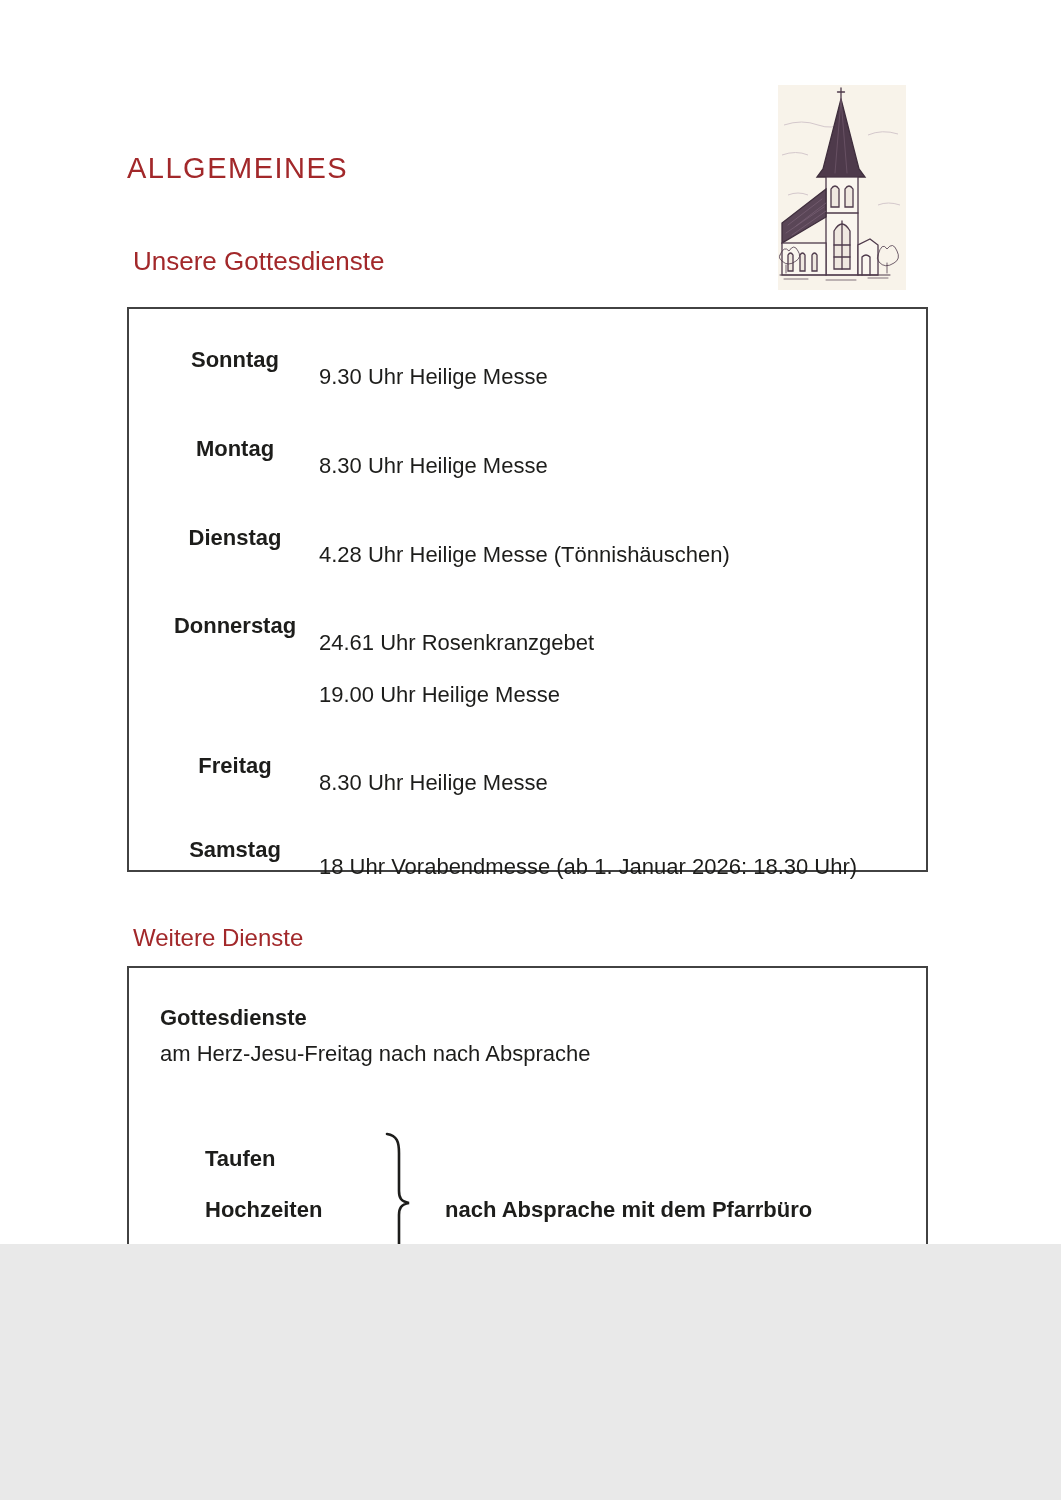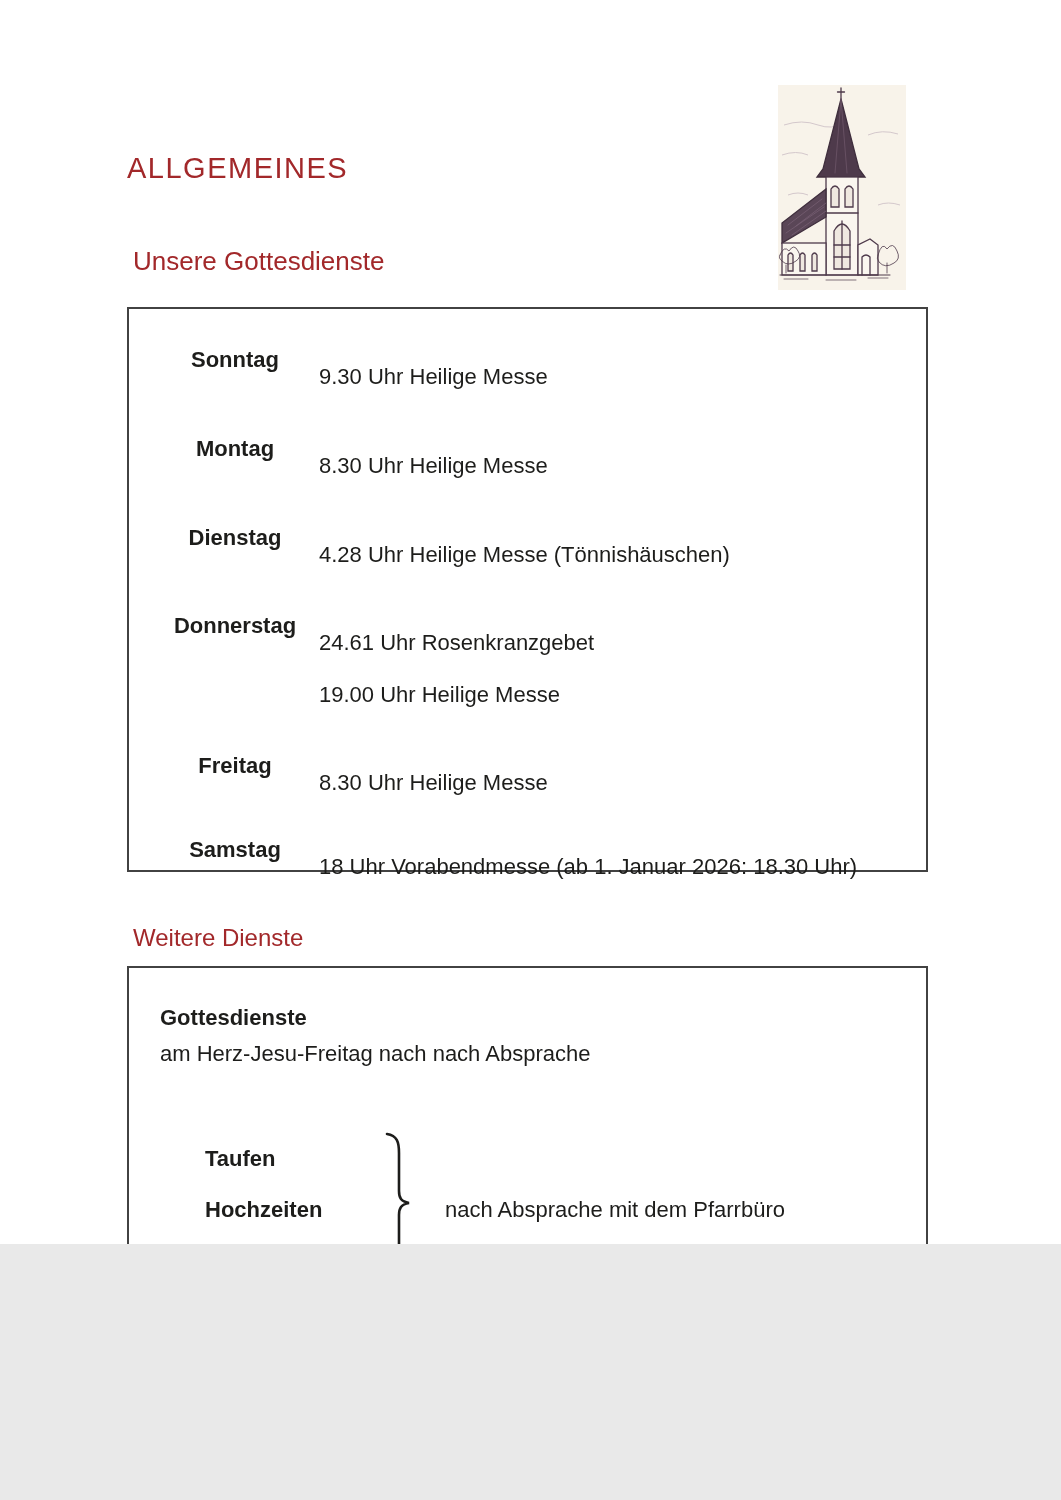--- a/index.html
+++ b/index.html
@@ -63,21 +63,21 @@
   .b-item{
     position:absolute;left:31px;
     font-weight:700;font-size:22px;line-height:27px;margin-left:45px;
   }
   .b-item.i0{top:177px;} .b-item.i1{top:228px;} .b-item.i2{top:279px;}
   .bracket{
     position:absolute;left:254px;top:164px;width:30px;height:142px;
   }
   .b-note{
     position:absolute;left:316px;top:228px;
-    font-size:22px;line-height:27px;white-space:nowrap;
+    font-size:22px;line-height:27px;white-space:nowrap;font-weight:bold;
   }
   .page-number{
     position:absolute;left:898px;top:1364px;width:40px;
     font-size:22px;text-align:right;
   }
   svg{display:block;}
 </style>
 </head>
 <body>
 

